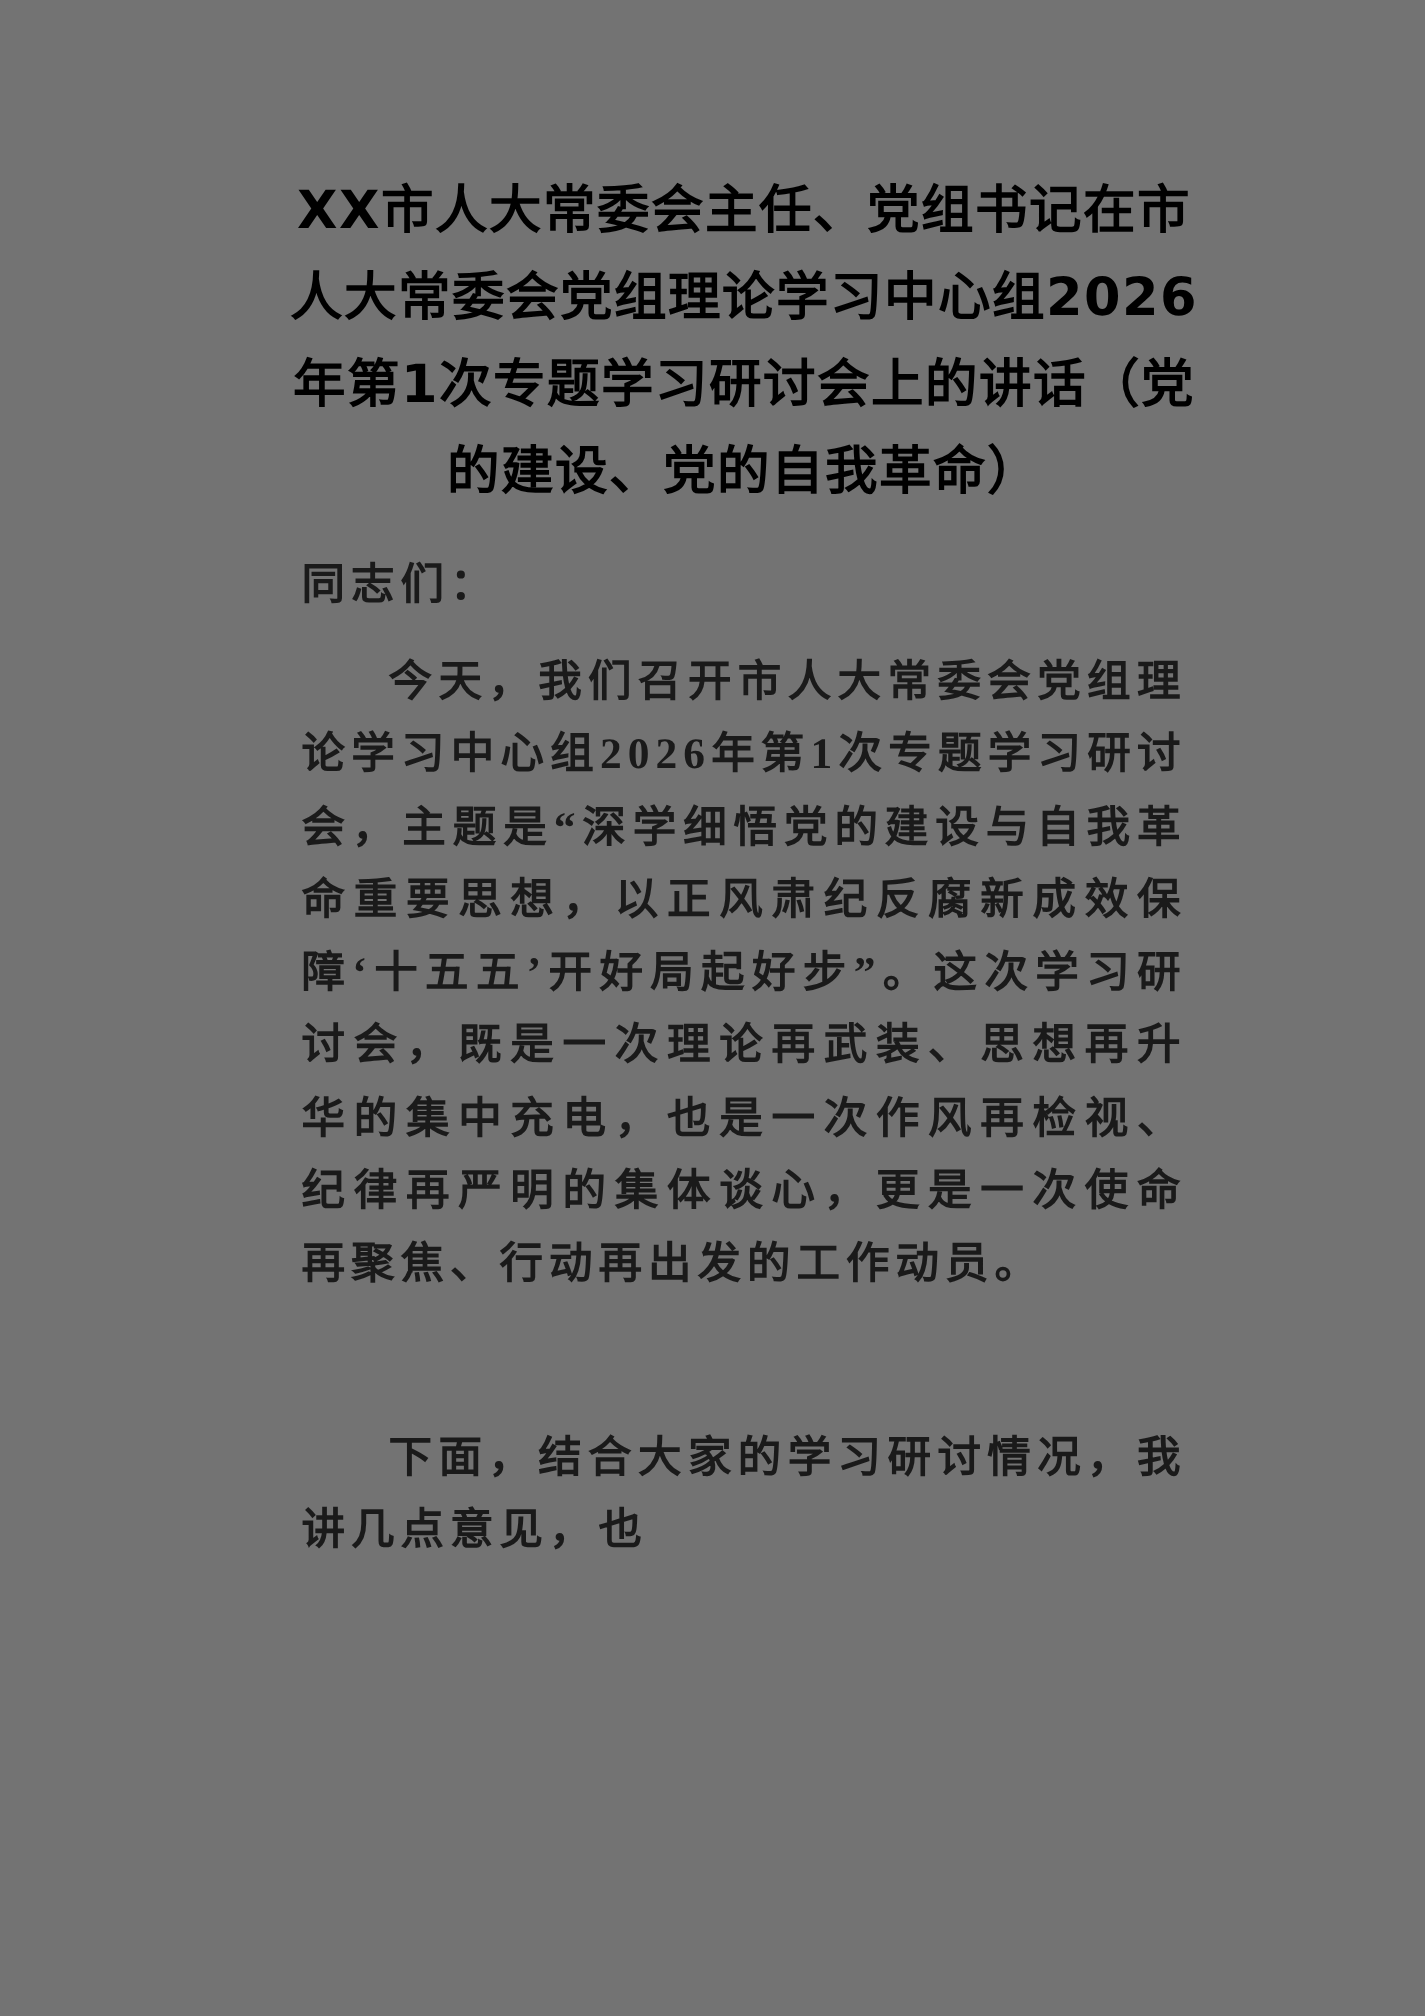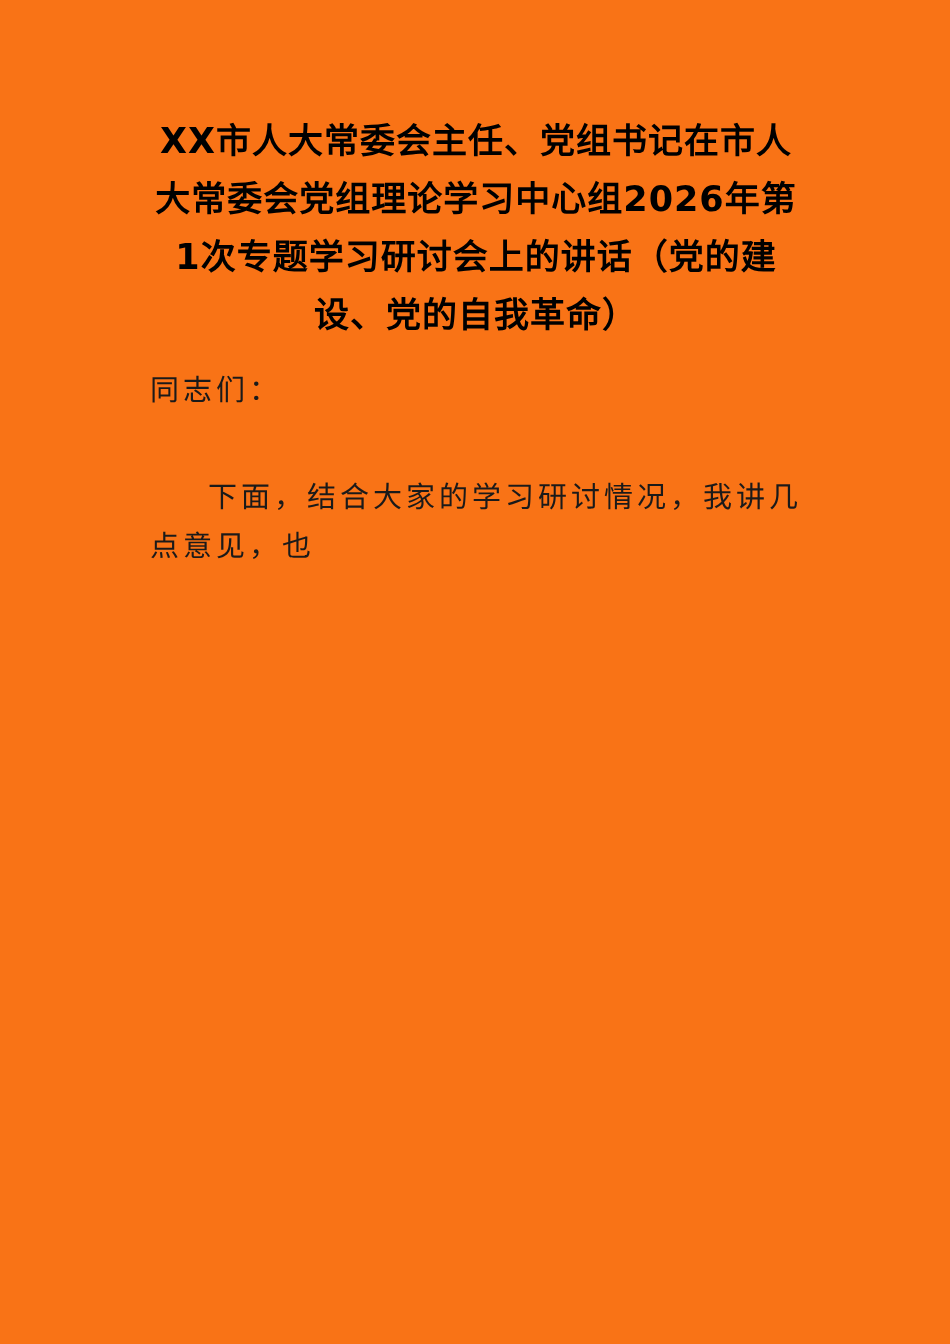--- a/index.html
+++ b/index.html
@@ -4,24 +4,25 @@
 <style>
   html, body {
     margin: 0;
     padding: 0;
     background: #ffffff;
   }
   .page {
     position: relative;
     width: 950px;
     height: 1344px;
-    background: #f97316;
+    background: #737373;
     overflow: hidden;
     box-sizing: border-box;
     color: #000000;
+    padding-left: 40px;
   }
   .content {
     box-sizing: border-box;
     padding: 112px 143px 0 145px;
   }
   .doc-title {
     margin: 0;
     font-family: "DejaVu Sans", "Liberation Sans", sans-serif;
     font-weight: 700;
     font-size: 35px;
@@ -34,36 +35,38 @@
     margin-top: 22px;
     font-family: "Liberation Serif", "DejaVu Serif", serif;
     font-weight: 400;
     font-size: 29px;
     line-height: 48.5px;
     letter-spacing: 4px;
     text-align: justify;
     color: #1a1a1a;
   }
   .para {
-    margin: 5px;
+    margin: 16px;
     min-height: 48.5px;
     text-justify: inter-character;
+    font-weight: bold;
   }
   .para.indent {
     text-indent: 2em;
   }
 </style>
 </head>
 <body>
 
 <div class="page">
   <div class="content">
 
     <h1 class="doc-title">XX市人大常委会主任、党组书记在市人大常委会党组理论学习中心组2026年第1次专题学习研讨会上的讲话（党的建设、党的自我革命）</h1>
 
     <div class="doc-body">
       <p class="para">同志们：</p>
+      <p class="para indent">今天，我们召开市人大常委会党组理论学习中心组2026年第1次专题学习研讨会，主题是“深学细悟党的建设与自我革命重要思想，以正风肃纪反腐新成效保障‘十五五’开好局起好步”。这次学习研讨会，既是一次理论再武装、思想再升华的集中充电，也是一次作风再检视、纪律再严明的集体谈心，更是一次使命再聚焦、行动再出发的工作动员。</p>
       <p class="para"></p>
       <p class="para indent">下面，结合大家的学习研讨情况，我讲几点意见，也</p>
     </div>
 
   </div>
 </div>
 
 </body></html>

